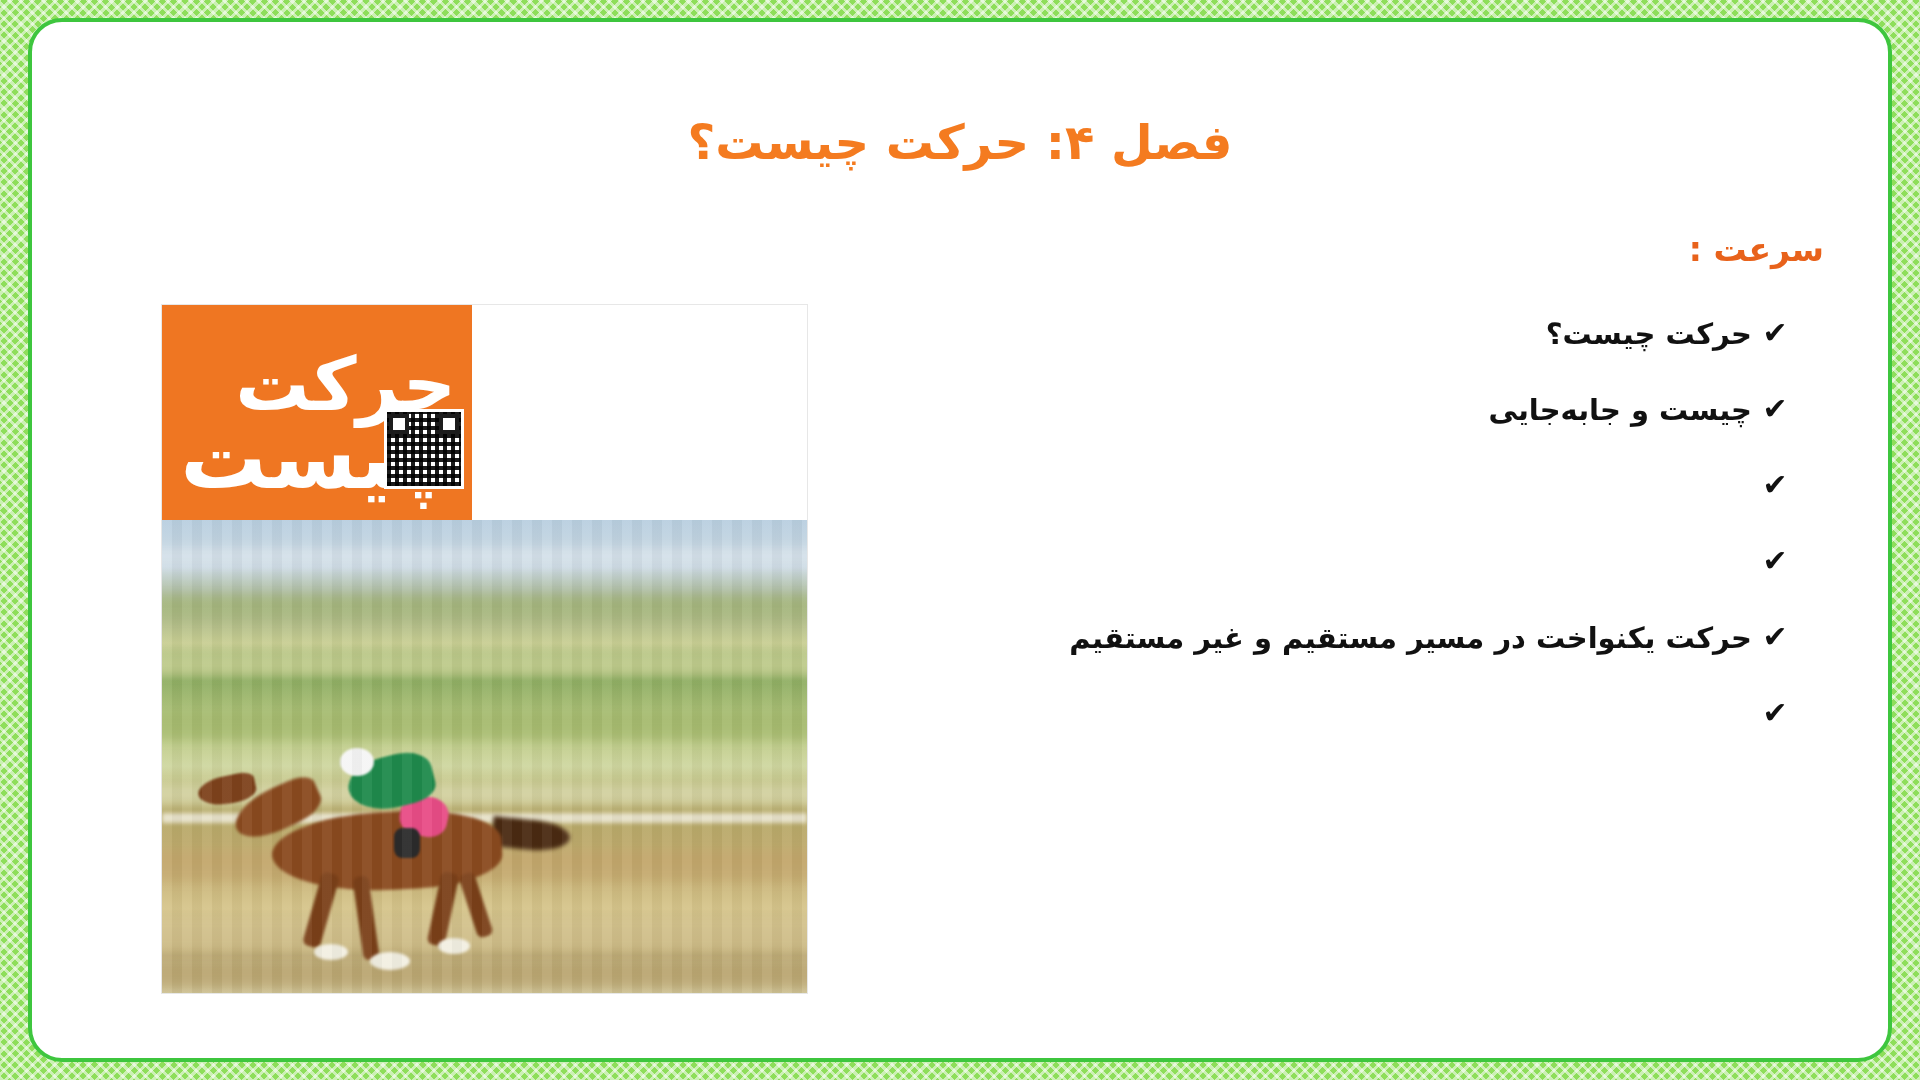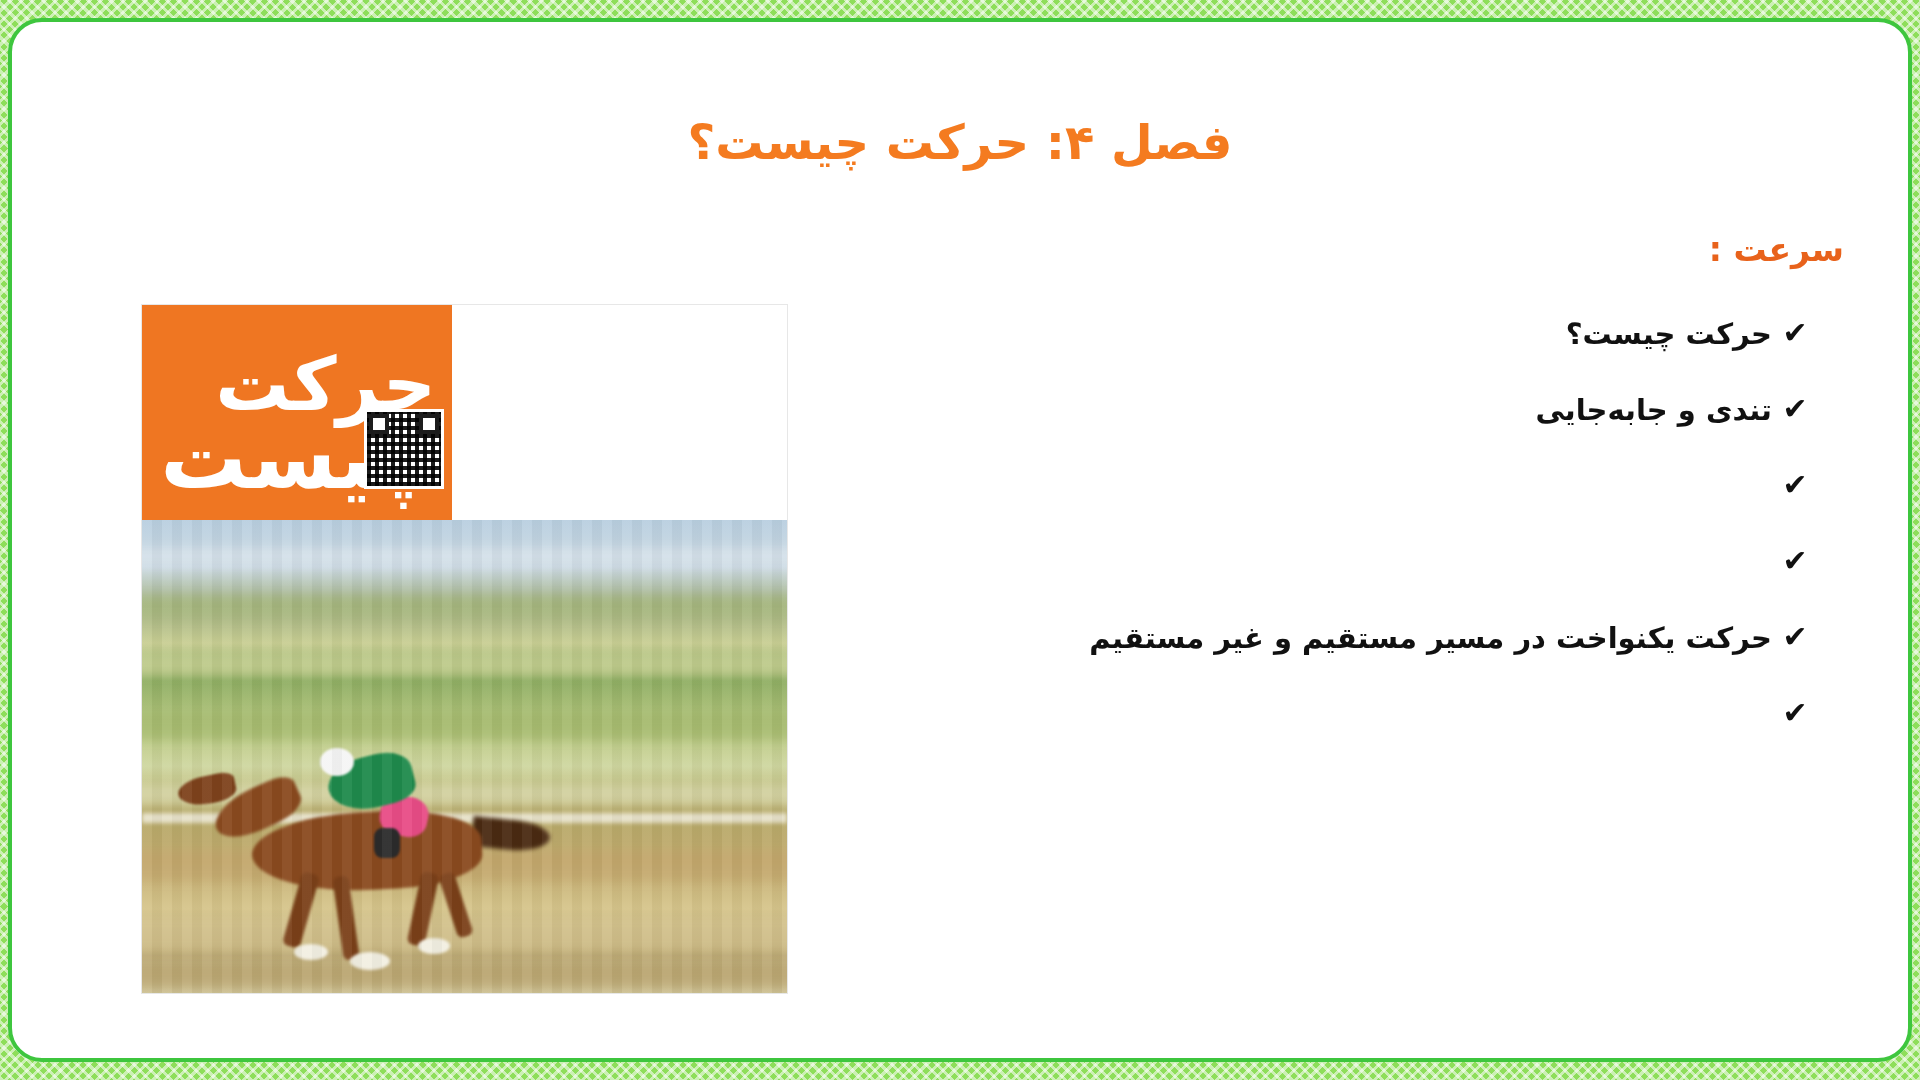--- a/index.html
+++ b/index.html
@@ -15,21 +15,21 @@
   
   .slide {
     position: relative;
     width: 1920px;
     height: 1080px;
     box-sizing: border-box;
     background-color: #8ede5a;
     background-image:
       repeating-linear-gradient(45deg, rgba(255,255,255,0.55) 0 3px, rgba(255,255,255,0) 3px 8px),
       repeating-linear-gradient(-45deg, rgba(255,255,255,0.55) 0 3px, rgba(255,255,255,0) 3px 8px);
-    padding: 18px 8px;
+    padding: 18px 28px;
   }
 
   .inner-card {
     position: relative;
     width: 100%;
     height: 100%;
     box-sizing: border-box;
     background: #ffffff;
     border: 4px solid #3ec63e;
     border-radius: 34px;
@@ -334,21 +334,21 @@
 
     <div class="toc-list">
 
       <div class="toc-item">
         <span class="check">✔</span>
         <span class="toc-text">حرکت چیست؟</span>
       </div>
 
       <div class="toc-item">
         <span class="check">✔</span>
-        <span class="toc-text">تندی و جابه‌جایی</span>
+        <span class="toc-text">چیست و جابه‌جایی</span>
       </div>
 
       <div class="toc-item">
         <span class="check">✔</span>
       </div>
 
       <div class="toc-item">
         <span class="check">✔</span>
       </div>
 

